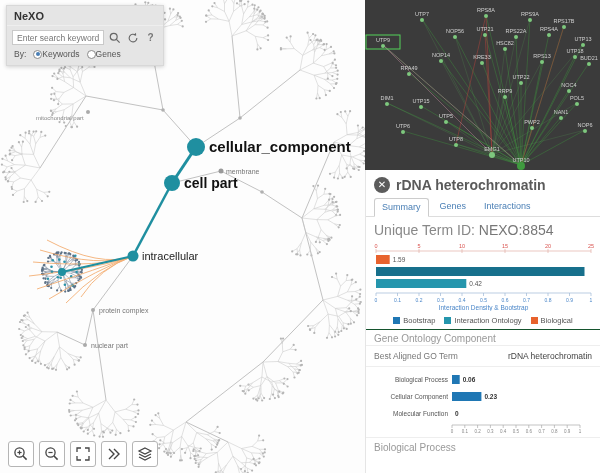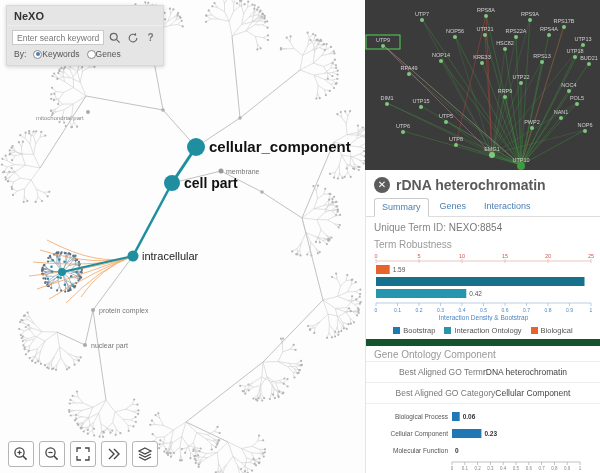--- a/index.html
+++ b/index.html
@@ -30,29 +30,29 @@
   .right-col { position:absolute; left:365px; top:0; width:235px; height:473px; }
   .network-panel { position:absolute; left:0; top:0; width:235px; height:170px; background:#3b3b3b; overflow:hidden; }
   .detail-panel { position:absolute; left:0; top:170px; width:235px; height:303px; background:#fff; overflow:hidden; border-left:1px solid #e5e5e5; }
   .detail-header { display:flex; align-items:center; gap:6px; padding:7px 8px 3px; }
   .close-icon { width:16px; height:16px; min-width:16px; border-radius:50%; background:#5c5c5c; color:#fff;
     display:flex; align-items:center; justify-content:center; font-size:10px; line-height:1; cursor:pointer; }
   .detail-title { font-size:14px; font-weight:600; color:#5a5a5a; white-space:nowrap; }
   .tabs { display:flex; gap:4px; padding:2px 8px 0; border-bottom:1px solid #ddd; }
   .tab { font-size:9px; color:#4a7fb5; padding:3px 7px 4px; cursor:pointer; }
   .tab.active { border:1px solid #ccc; border-bottom:1px solid #fff; border-radius:3px 3px 0 0; margin-bottom:-1px; background:#fff; }
-  .term-id-row { font-size:10px; color:#888; padding:5px 8px 3px; }
+  .term-id-row { font-size:14px; color:#888; padding:5px 8px 3px; }
   .term-id-row .term-id-value { color:#777; }
   .section-title { font-size:10px; color:#999; padding:3px 8px 1px; }
   .chart-wrap { padding:0 4px; }
-  .legend { display:flex; gap:9px; justify-content:center; align-items:center; font-size:7.5px; color:#555; padding:1px 0 4px; border-bottom:7px solid #14532d; }
+  .legend { display:flex; gap:9px; justify-content:center; align-items:center; font-size:7.5px; color:#555; padding:1px 0 4px; border-bottom:1px solid #14532d; }
   .legend-item { display:flex; align-items:center; gap:3px; }
   .legend-swatch { width:7px; height:7px; display:inline-block; }
   .go-rows { }
-  .go-row { display:flex; justify-content:center; align-items:center; font-size:8.5px; color:#777; padding:5px 8px; border-top:1px solid #eee; }
+  .go-row { display:flex; justify-content:space-between; align-items:center; font-size:8.5px; color:#777; padding:5px 8px; border-top:1px solid #eee; }
   .go-row .go-value { color:#444; text-align:right; }
   .bottom-section-title { font-size:10px; color:#999; padding:4px 8px; border-top:1px solid #eee; }
   svg text { font-family:"Liberation Sans", sans-serif; }
 </style>
 </head>
 <body>
 
 <div class="left-panel">
   <svg id="tree-svg" width="365" height="473">
       <g>
@@ -1854,21 +1854,20 @@
       <span class="tab active">Summary</span>
       <span class="tab">Genes</span>
       <span class="tab">Interactions</span>
     </div>
 
     <div class="term-id-row">
       <span>Unique Term ID:</span>
       <span class="term-id-value">NEXO:8854</span>
     </div>
 
-    <div class="section-title">Term Robustness</div>
     <div class="chart-wrap">
       <svg id="robustness-svg" width="227" height="70">
           <line x1="6" y1="10" x2="221" y2="10" stroke="#e3b0a6" stroke-width="0.7"></line>
           <line x1="6" y1="8" x2="6" y2="12" stroke="#e3b0a6" stroke-width="0.7"></line>
           <text x="6" y="6.5" font-size="5.5" fill="#d9534f" text-anchor="middle">0</text>
           <line x1="49" y1="8" x2="49" y2="12" stroke="#e3b0a6" stroke-width="0.7"></line>
           <text x="49" y="6.5" font-size="5.5" fill="#d9534f" text-anchor="middle">5</text>
           <line x1="92" y1="8" x2="92" y2="12" stroke="#e3b0a6" stroke-width="0.7"></line>
           <text x="92" y="6.5" font-size="5.5" fill="#d9534f" text-anchor="middle">10</text>
           <line x1="135" y1="8" x2="135" y2="12" stroke="#e3b0a6" stroke-width="0.7"></line>
@@ -1923,24 +1922,20 @@
           <span>Biological</span>
         </span>
     </div>
 
     <div class="section-title">Gene Ontology Component</div>
     <div class="go-rows">
       <div class="go-row">
         <span>Best Aligned GO Term</span>
         <span class="go-value">rDNA heterochromatin</span>
       </div>
-      <div class="go-row">
-        <span>Best Aligned GO Category</span>
-        <span class="go-value">Cellular Component</span>
-      </div>
     </div>
 
     <div class="chart-wrap" style="border-top:1px solid #eee;">
       <svg id="go-svg" width="227" height="66">
           <text x="78" y="15" font-size="6.5" fill="#555" text-anchor="end">Biological Process</text>
           <rect x="82" y="8" width="7.7" height="9" fill="#1f77b4"></rect>
           <text x="92.7" y="15" font-size="6.5" fill="#333" font-weight="bold">0.06</text>
           <text x="78" y="32" font-size="6.5" fill="#555" text-anchor="end">Cellular Component</text>
           <rect x="82" y="25" width="29.4" height="9" fill="#1f77b4"></rect>
           <text x="114.4" y="32" font-size="6.5" fill="#333" font-weight="bold">0.23</text>

